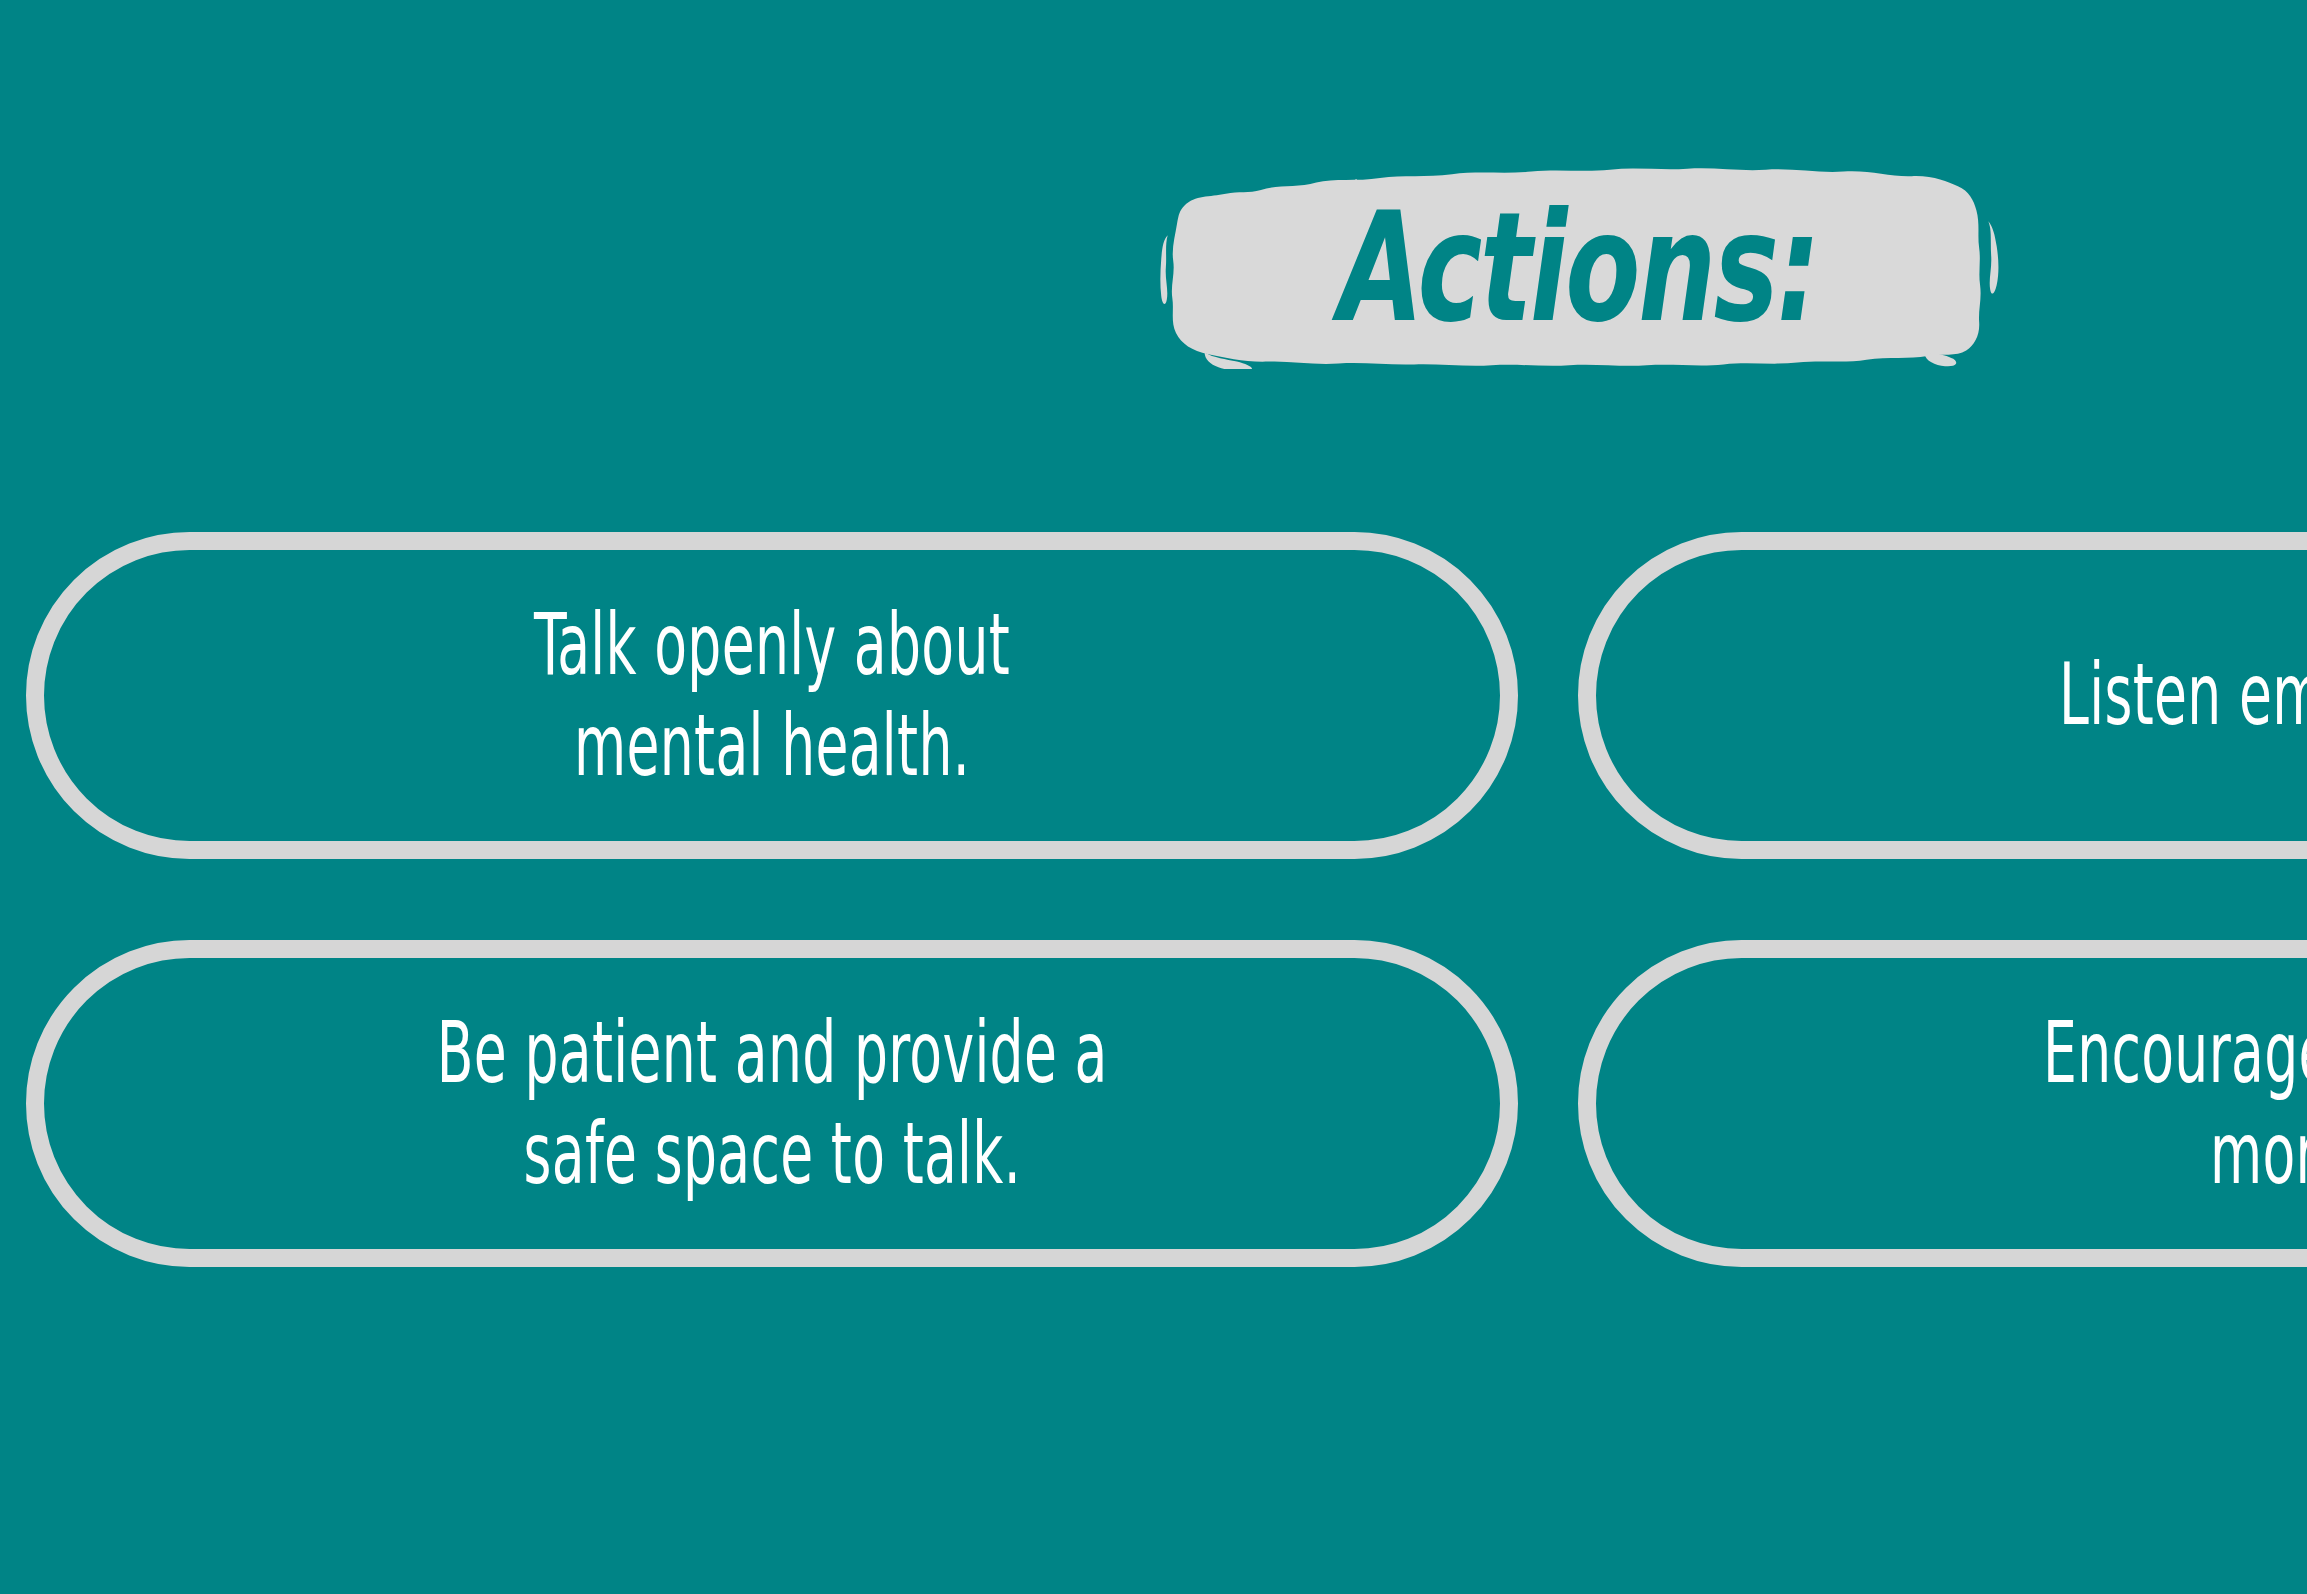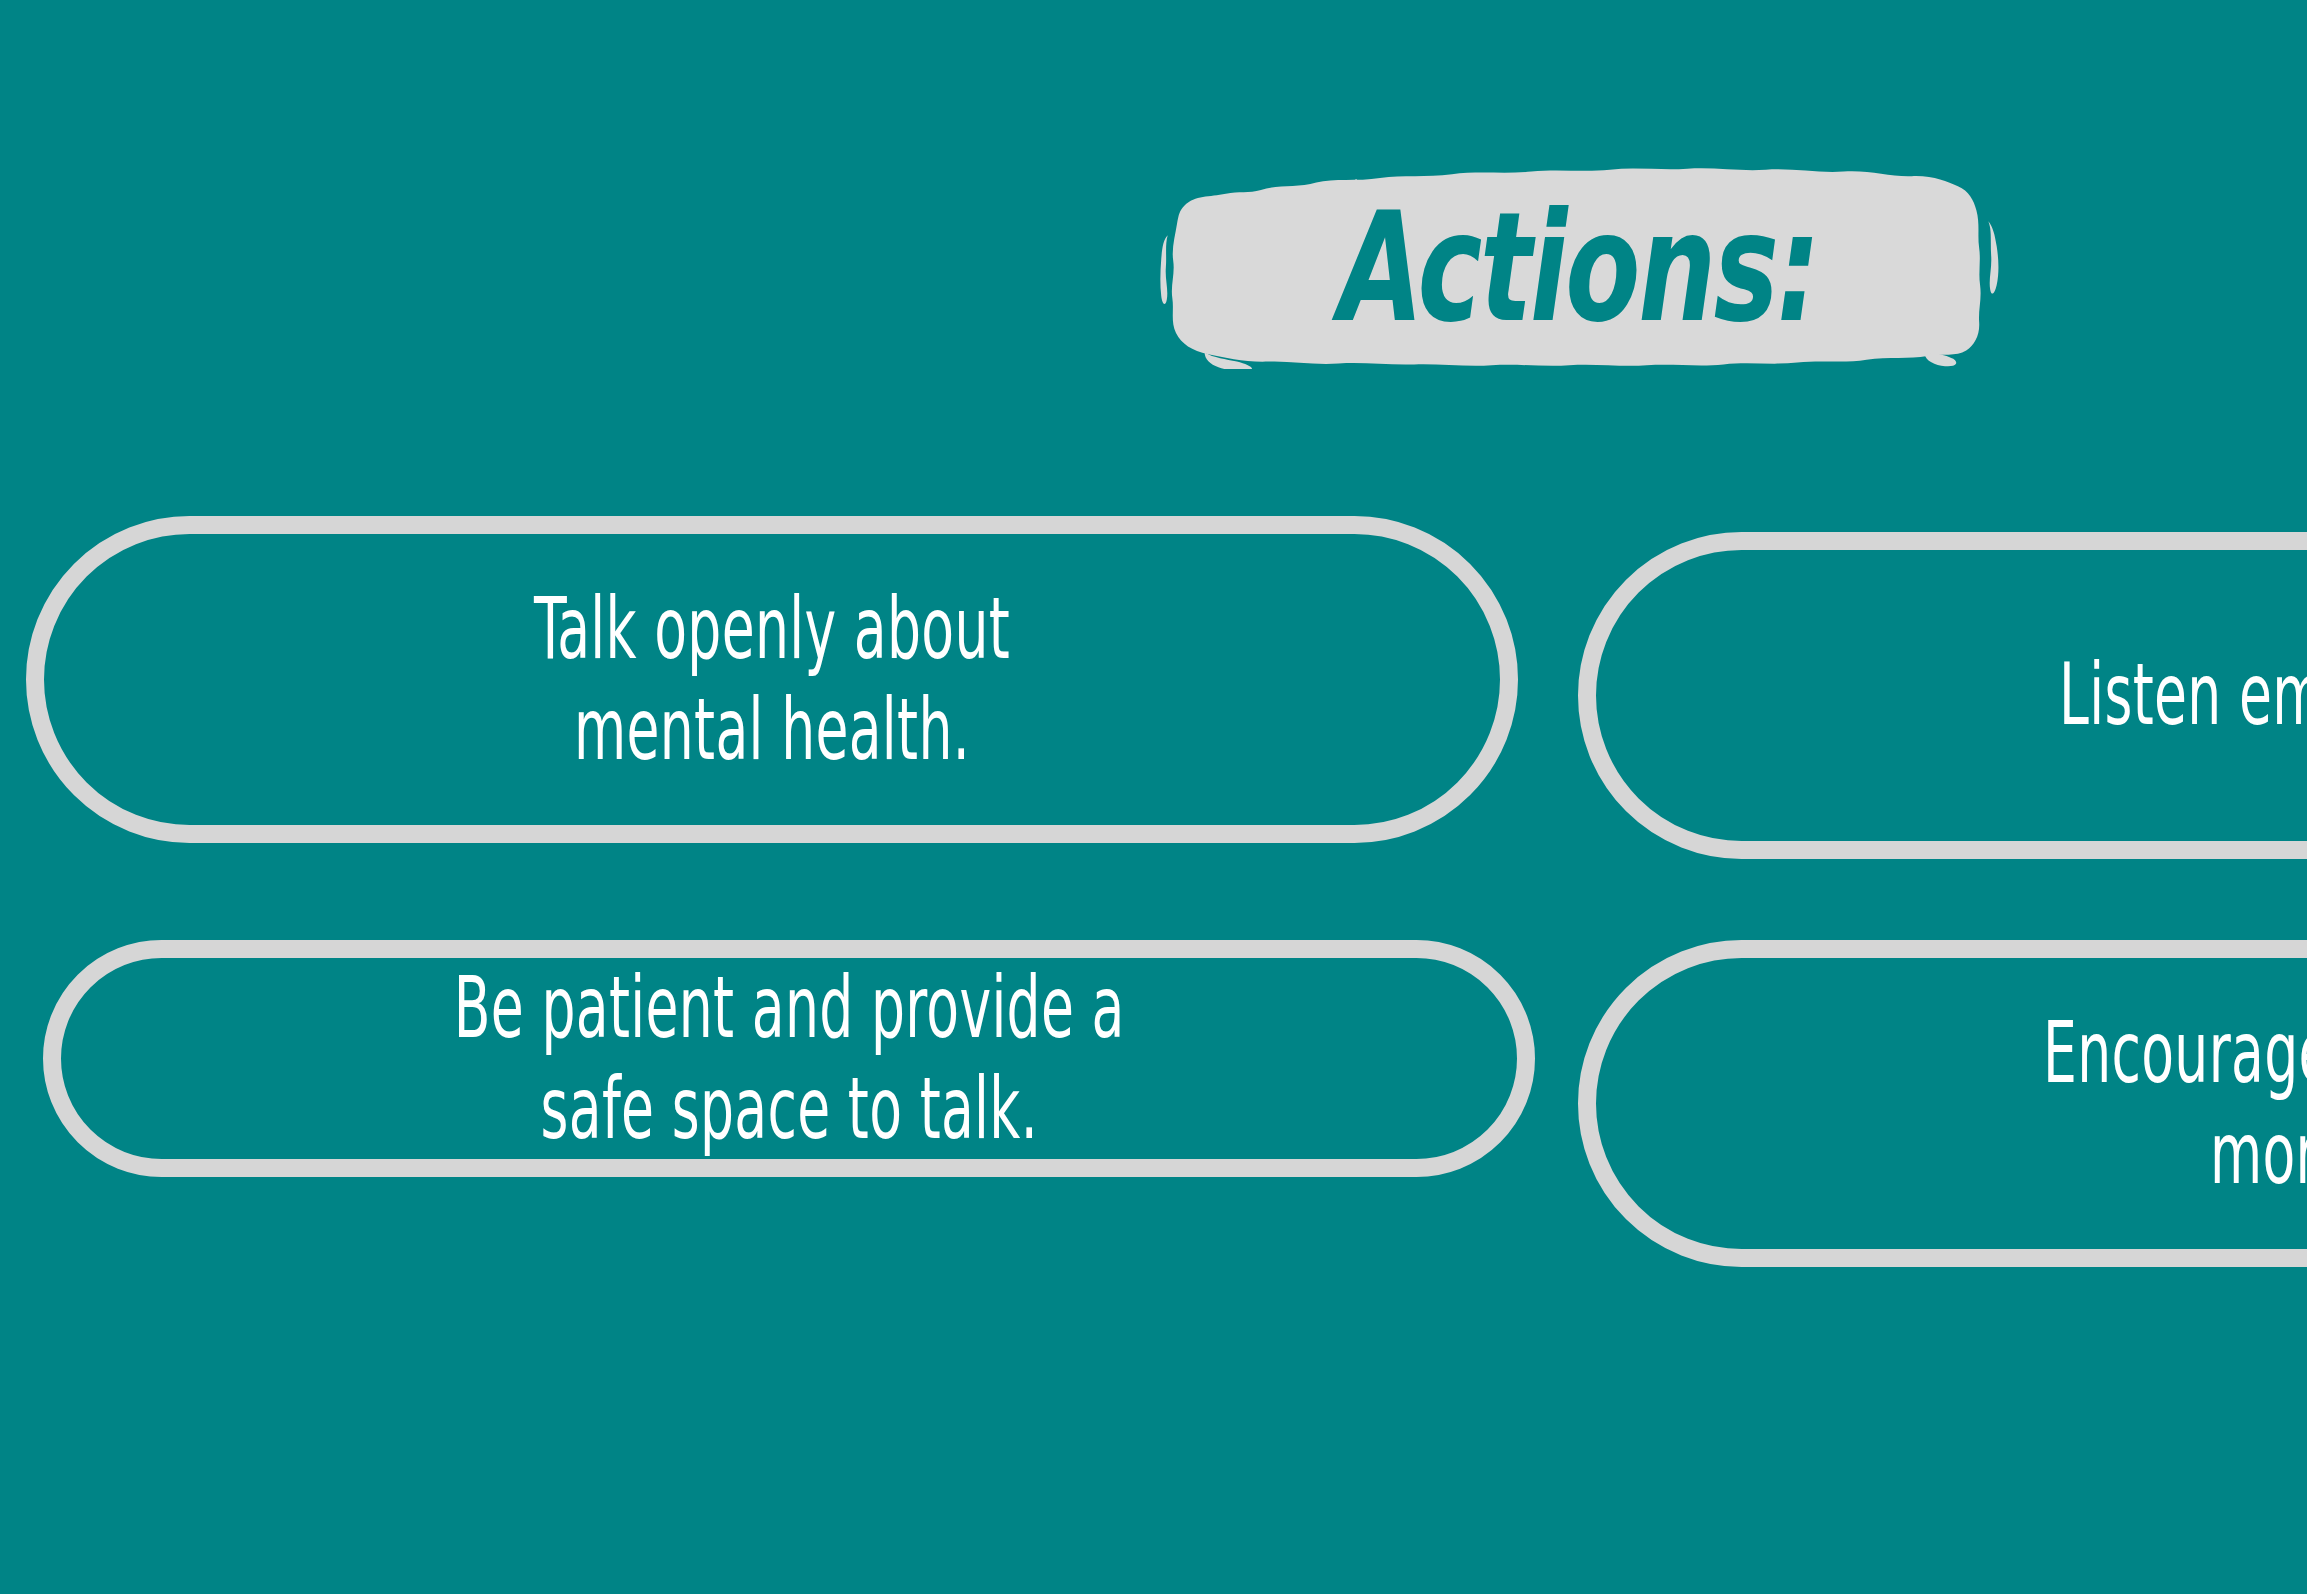--- a/index.html
+++ b/index.html
@@ -78,23 +78,23 @@
     font-weight: 300;
     font-size: 85px;
     line-height: 1.18;
     letter-spacing: 0.5px;
     transform: scaleX(0.70);
     transform-origin: center center;
     white-space: pre-line;
     display: block;
   }
 
-  #pill-talk-openly   { left: 26px;   top: 516px; width: 1492px; height: 327px; }
+  #pill-talk-openly   { left: 26px;   top: 532px; width: 1492px; height: 327px; }
   #pill-listen        { left: 1578px; top: 532px; width: 1555px; height: 327px; }
-  #pill-be-patient    { left: 43px;   top: 940px; width: 1492px; height: 237px; }
+  #pill-be-patient    { left: 26px;   top: 940px; width: 1492px; height: 327px; }
   #pill-encourage     { left: 1578px; top: 940px; width: 1555px; height: 327px; }
 </style>
 </head>
 <body>
 
 <div id="slide">
 
   <div id="title-block">
     <svg id="title-highlight" viewBox="0 0 1900 440" preserveAspectRatio="none">
       <path fill="#D9D9D9" d="

